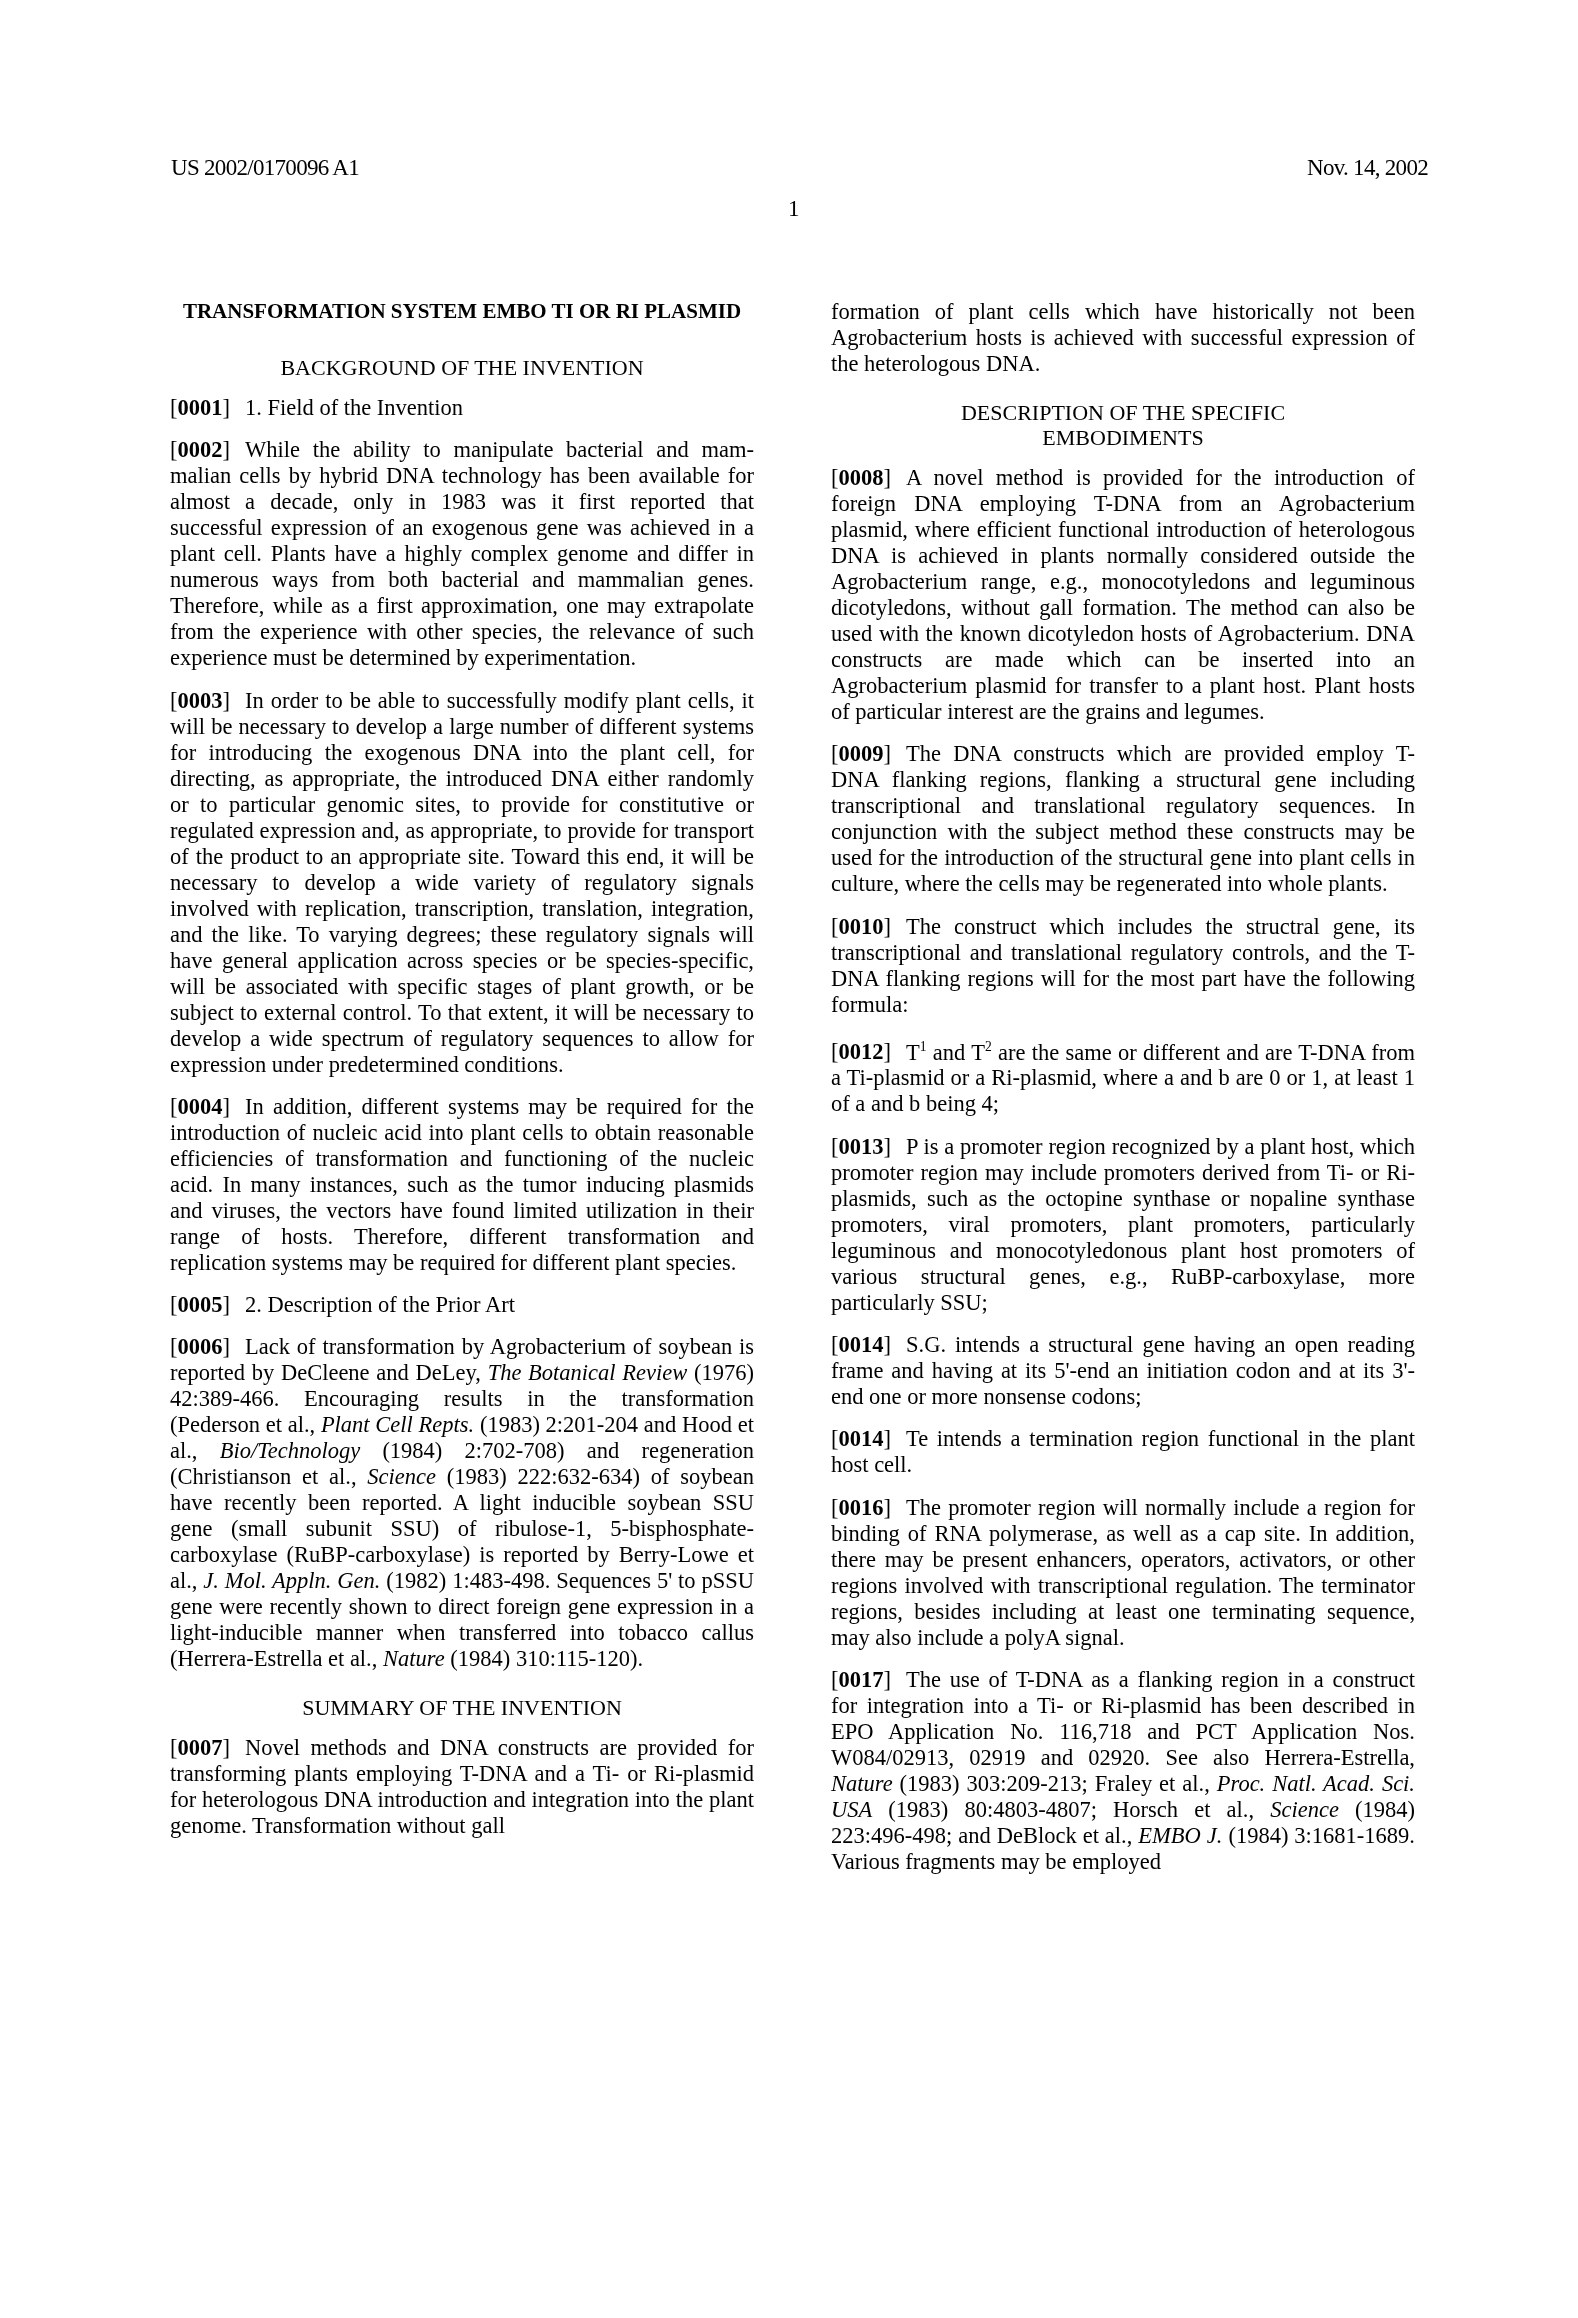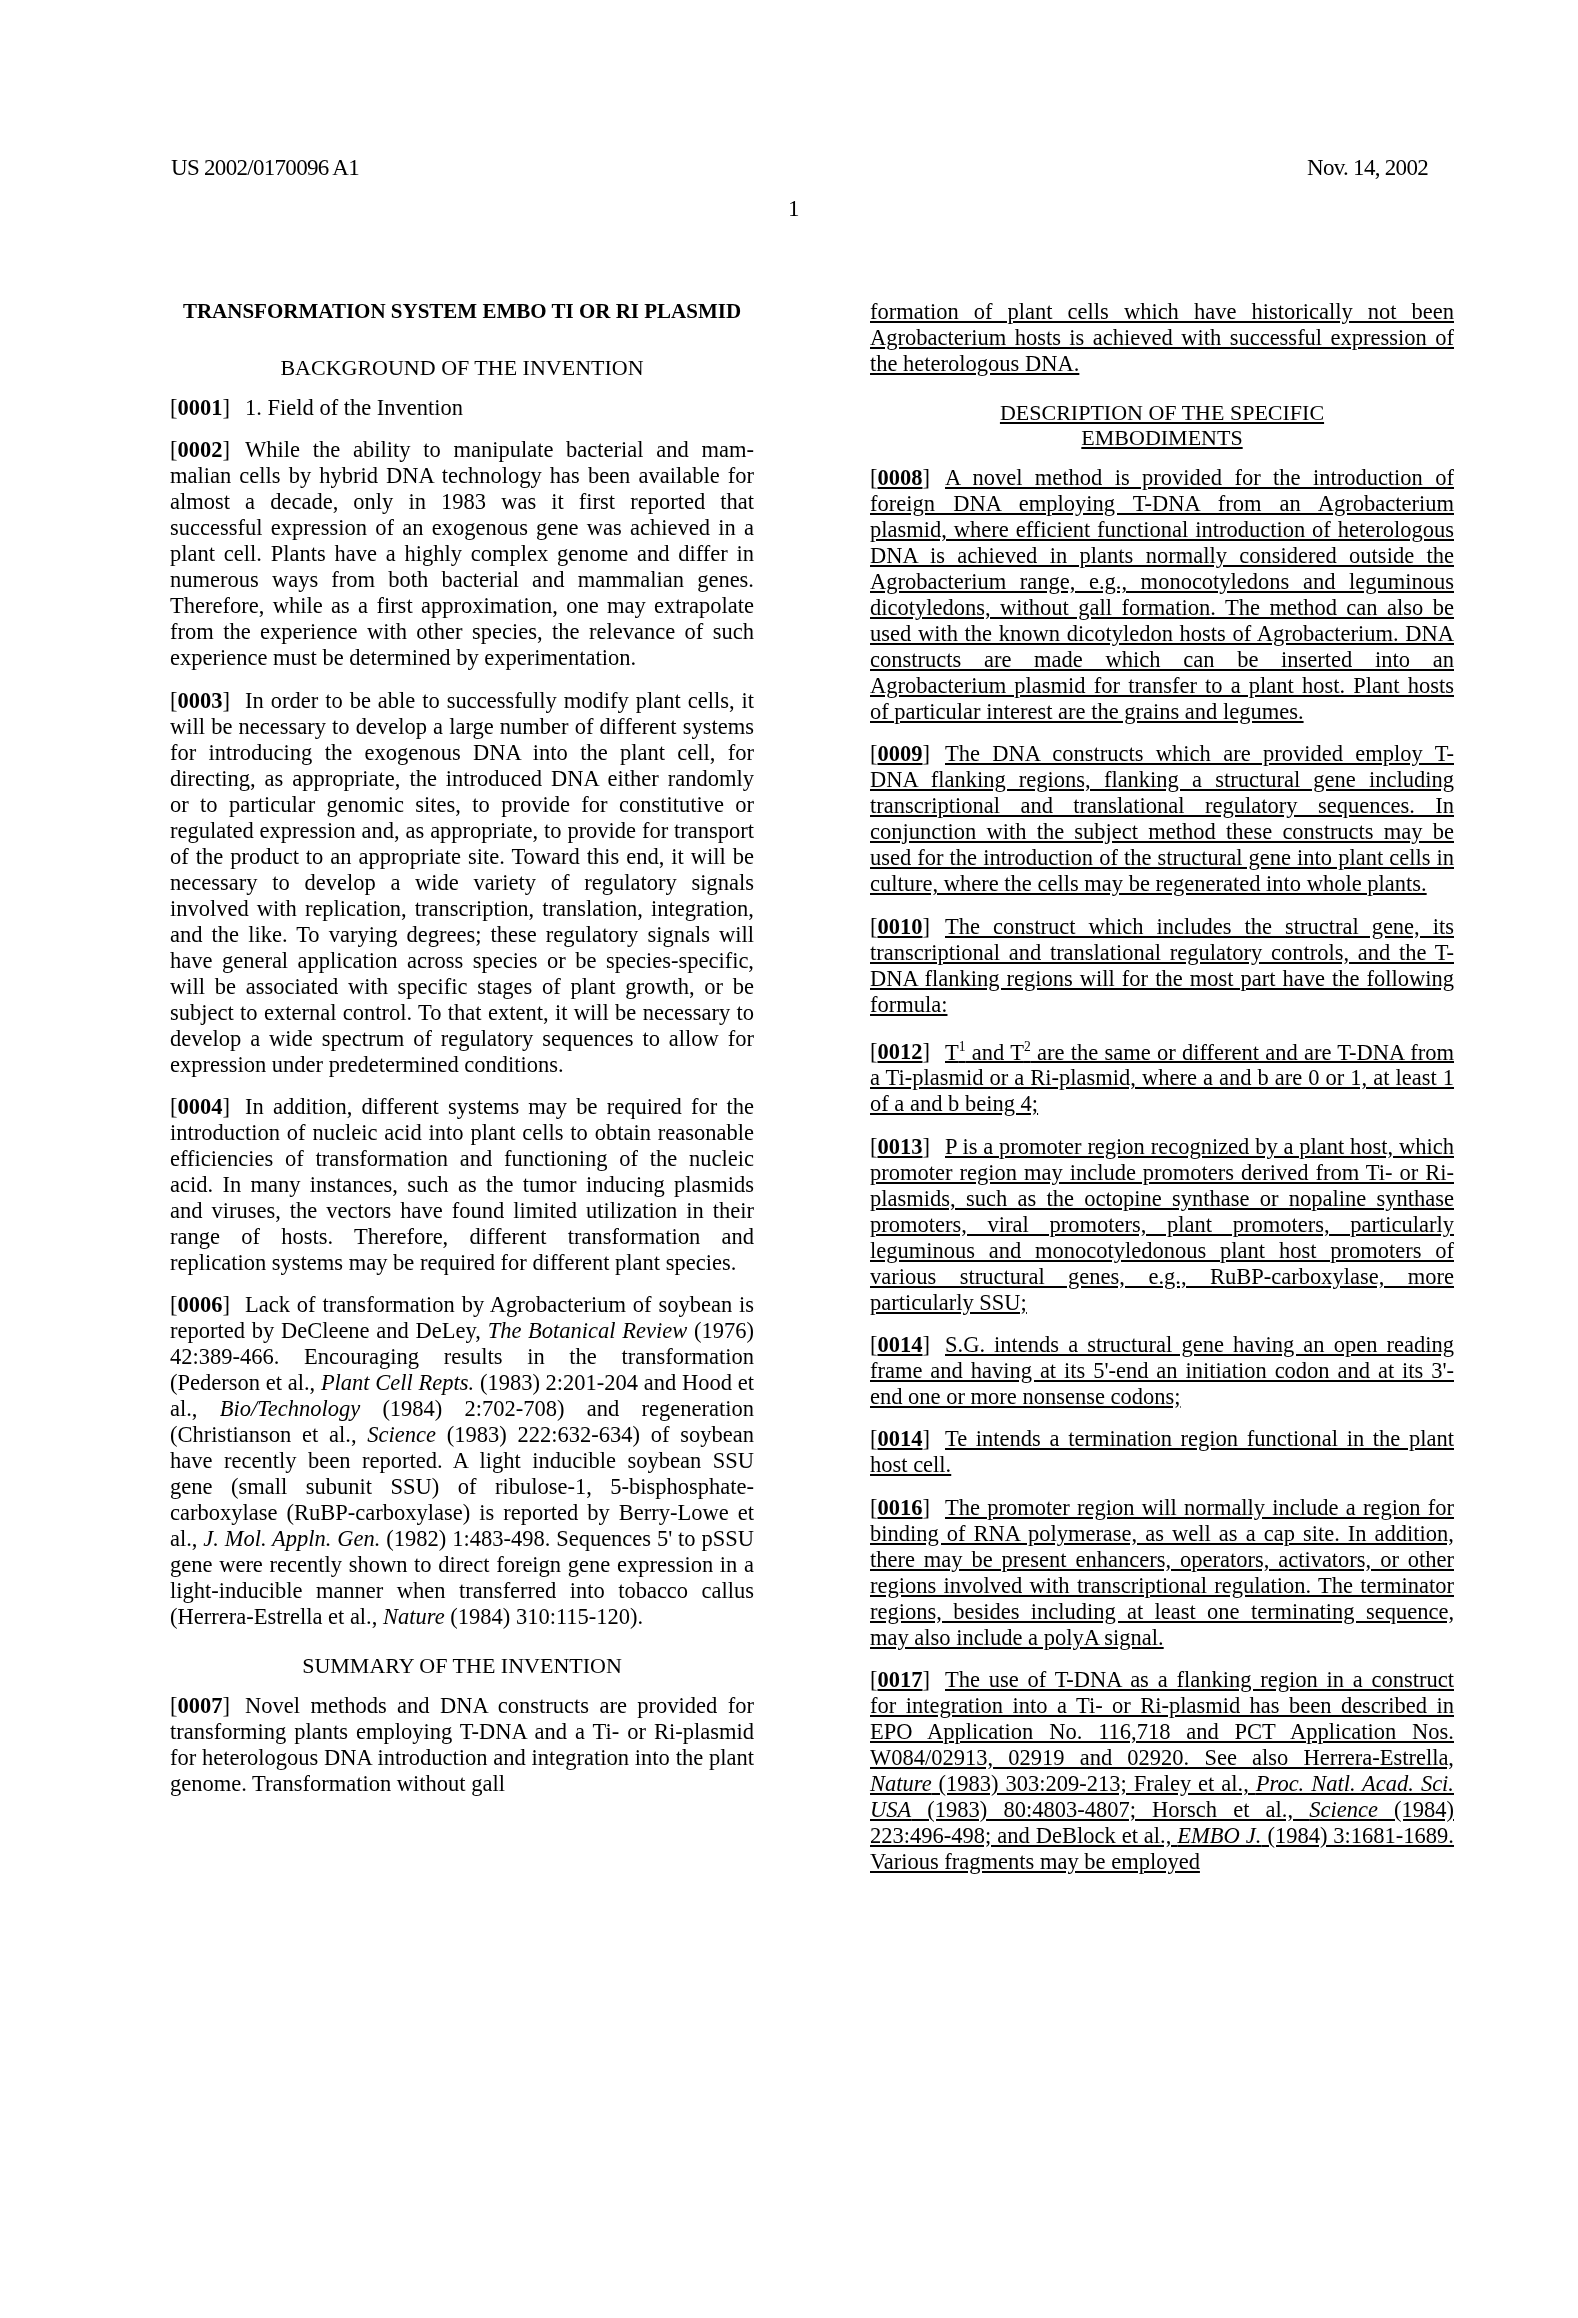--- a/index.html
+++ b/index.html
@@ -14,21 +14,21 @@
     .hdr-left { left: 171px; top: 156px; }
     .hdr-right { right: 150px; top: 156px; }
     .pagenum { left: 788px; top: 197px; }
 
     .col {
       position: absolute; top: 299px; width: 584px;
       font-size: 22.5px; line-height: 26px;
       text-align: justify; hyphens: manual;
     }
     .col-left { left: 170px; }
-    .col-right { left: 870px; text-decoration: underline; }
+    .col-right { left: 831px; }
 
     .title {
       text-align: center; font-weight: bold; font-size: 21px; line-height: 25px;
       margin: 0 0 31px 0; letter-spacing: 0;
     }
     .heading {
       text-align: center; font-size: 22px; line-height: 25px; margin: 20.4px 0 15px 0;
     }
     .para { margin: 0 0 16.3px 0; }
     .pnum { font-weight: bold; margin-right: 15px; }
@@ -64,20 +64,23 @@
   </p>
 
   <p class="para">
     <span class="pnum"><span class="br">[</span><span>0003</span><span class="br">]</span></span><span>In order to be able to successfully modify plant cells, it will be necessary to develop a large number of different systems for introducing the exogenous DNA into the plant cell, for directing, as appropriate, the introduced DNA either randomly or to particular genomic sites, to provide for constitutive or regulated expression and, as appropriate, to provide for transport of the product to an appropriate site. Toward this end, it will be necessary to develop a wide variety of regulatory signals involved with replication, transcription, translation, integration, and the like. To varying degrees; these regulatory signals will have general application across species or be species-specific, will be associated with specific stages of plant growth, or be subject to external control. To that extent, it will be neces­sary to develop a wide spectrum of regulatory sequences to allow for expression under predetermined conditions.</span>
   </p>
 
   <p class="para">
     <span class="pnum"><span class="br">[</span><span>0004</span><span class="br">]</span></span><span>In addition, different systems may be required for the introduction of nucleic acid into plant cells to obtain reasonable efficiencies of transformation and functioning of the nucleic acid. In many instances, such as the tumor inducing plasmids and viruses, the vectors have found limited utilization in their range of hosts. Therefore, differ­ent transformation and replication systems may be required for different plant species.</span>
   </p>
 
+  <p class="para">
+    <span class="pnum"><span class="br">[</span><span>0005</span><span class="br">]</span></span><span>2. Description of the Prior Art</span>
+  </p>
 
   <p class="para">
     <span class="pnum"><span class="br">[</span><span>0006</span><span class="br">]</span></span><span>Lack of transformation by Agrobacterium of soy­bean is reported by DeCleene and DeLey, </span><i>The Botanical Review</i><span> (1976) 42:389-466. Encouraging results in the trans­formation (Pederson et al., </span><i>Plant Cell Repts.</i><span> (1983) 2:201-204 and Hood et al., </span><i>Bio/Technology</i><span> (1984) 2:702-708) and regeneration (Christianson et al., </span><i>Science</i><span> (1983) 222:632-634) of soybean have recently been reported. A light induc­ible soybean SSU gene (small subunit SSU) of ribulose-1, 5-bisphosphate-carboxylase (RuBP-carboxylase) is reported by Berry-Lowe et al., </span><i>J. Mol. Appln. Gen.</i><span> (1982) 1:483-498. Sequences 5' to pSSU gene were recently shown to direct foreign gene expression in a light-inducible manner when transferred into tobacco callus (Herrera-Estrella et al., </span><i>Nature</i><span> (1984) 310:115-120).</span>
   </p>
 
   <div class="heading gap-top">SUMMARY OF THE INVENTION</div>
 
   <p class="para">
     <span class="pnum"><span class="br">[</span><span>0007</span><span class="br">]</span></span><span>Novel methods and DNA constructs are provided for transforming plants employing T-DNA and a Ti- or Ri-plasmid for heterologous DNA introduction and integra­tion into the plant genome. Transformation without gall</span>
   </p>

